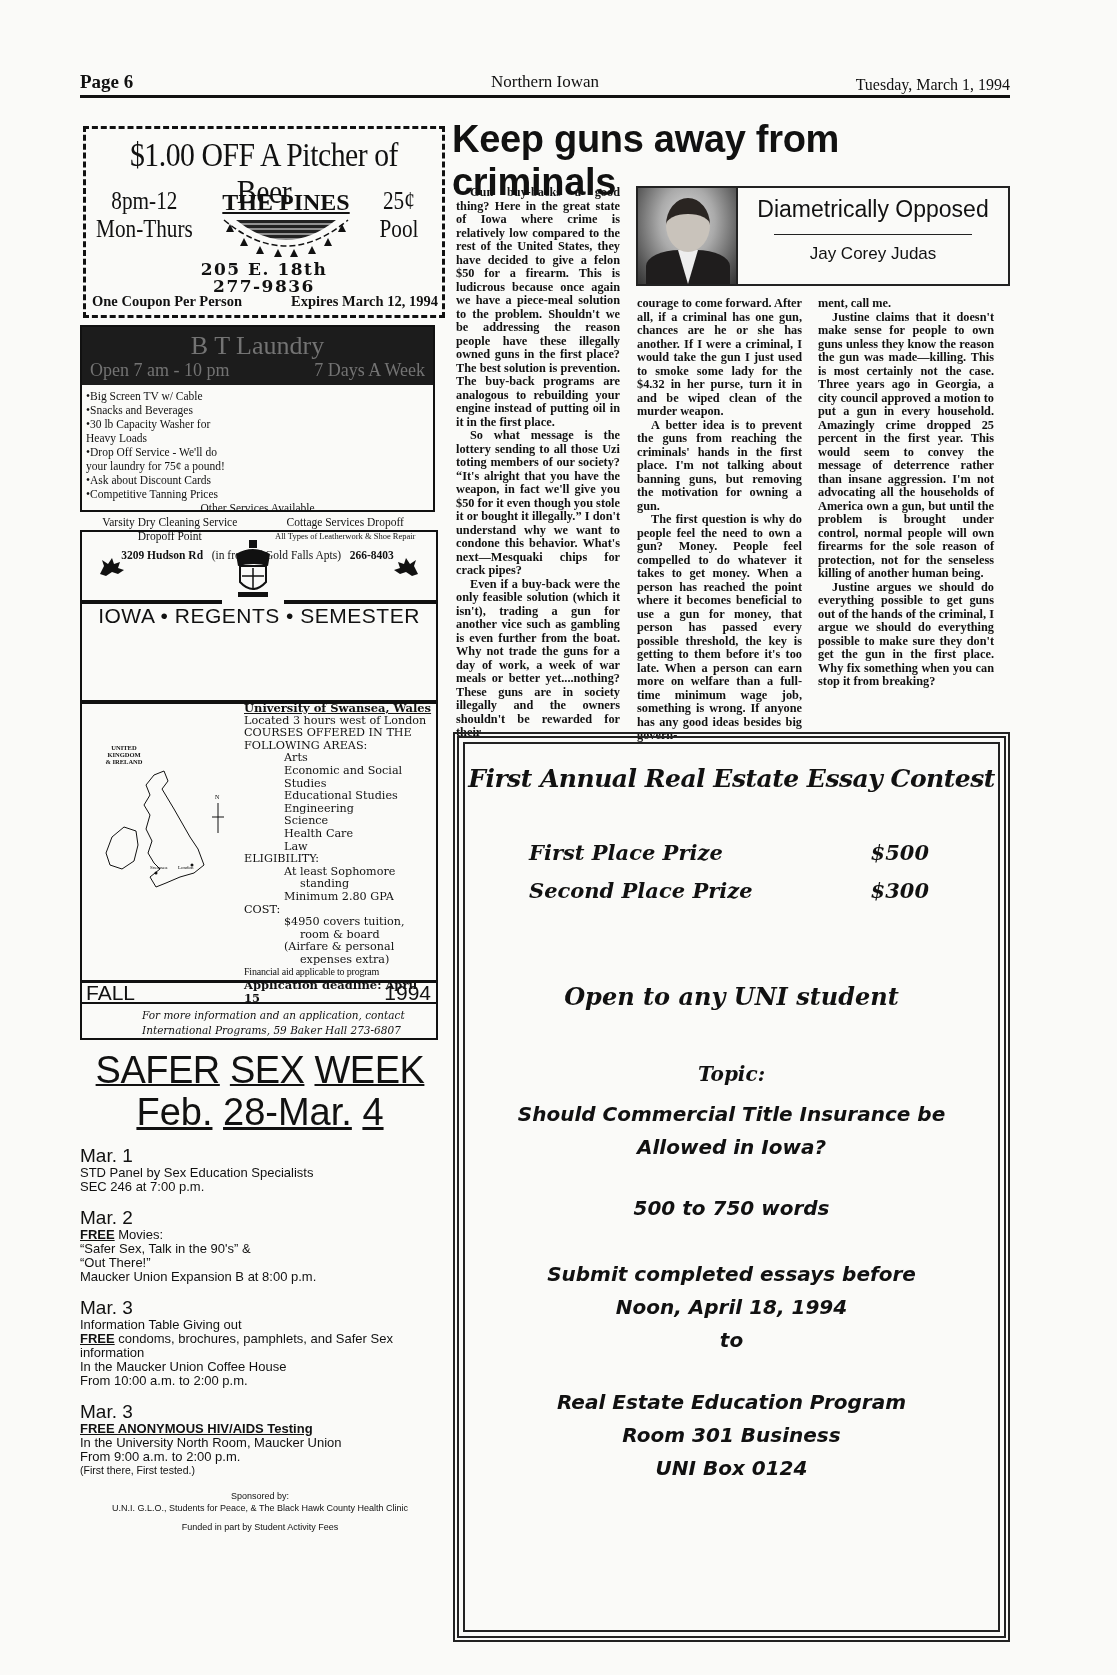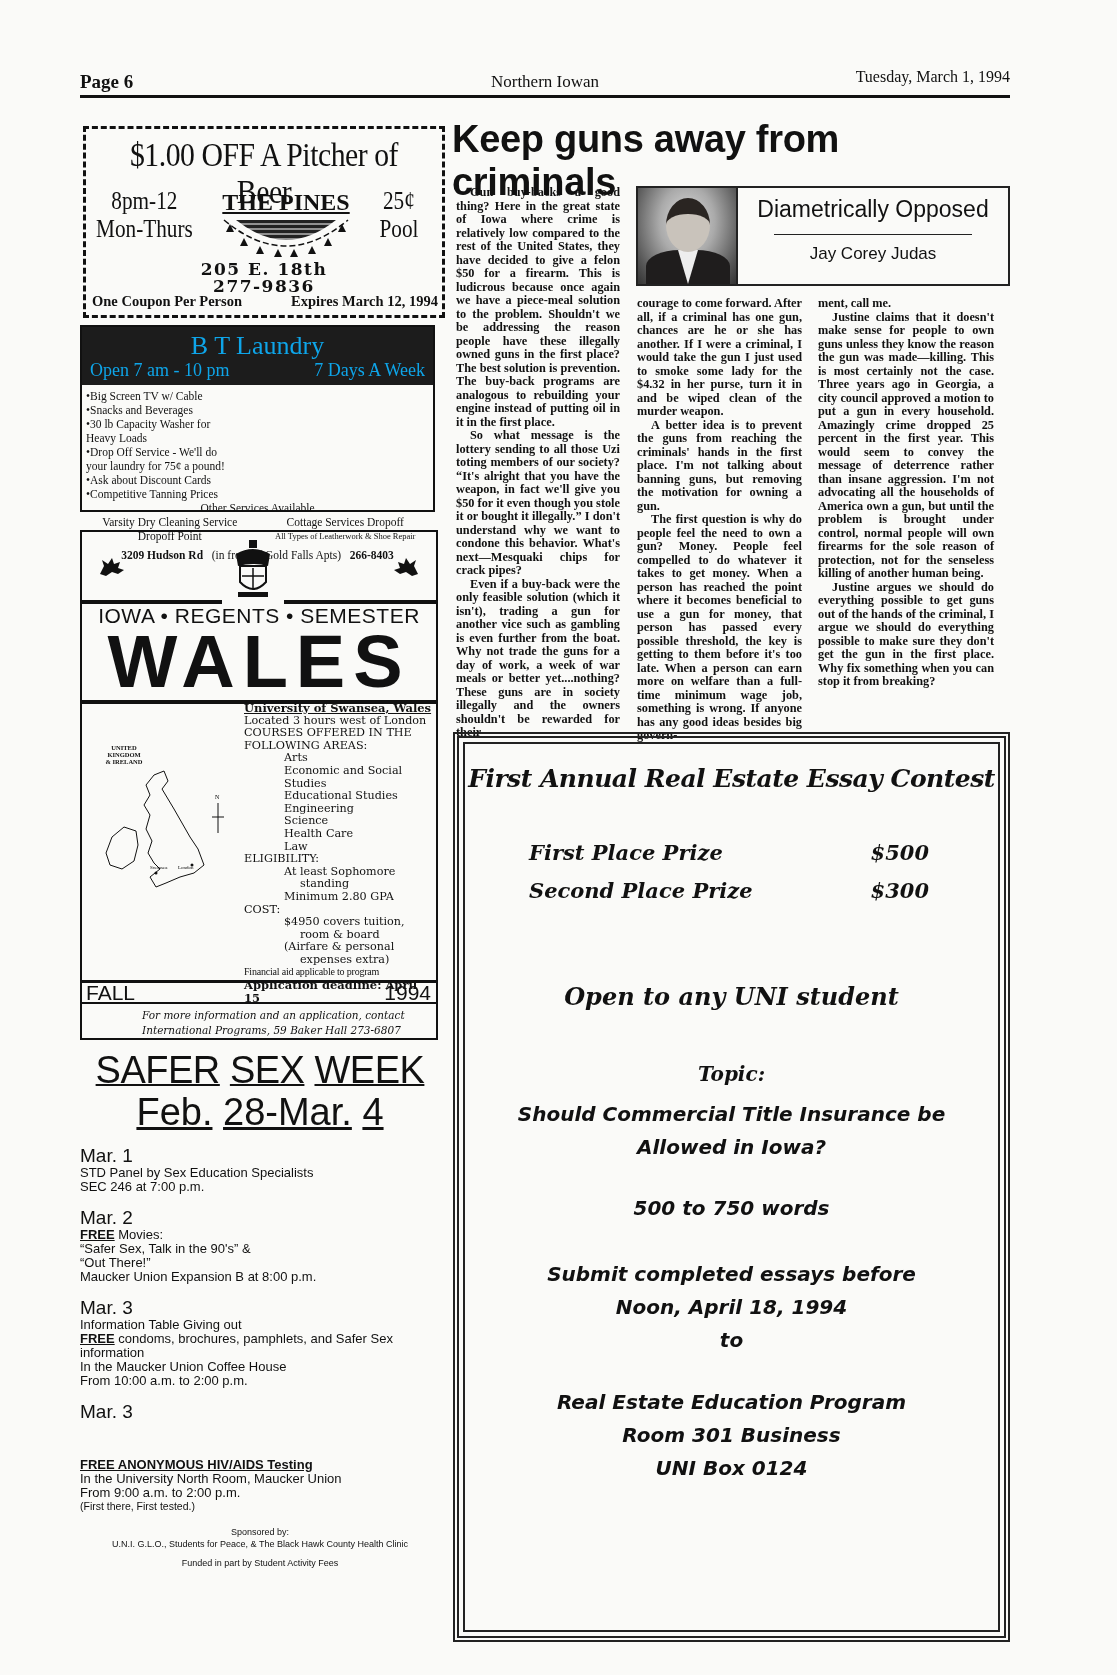--- a/index.html
+++ b/index.html
@@ -3,35 +3,35 @@
 <meta charset="utf-8">
 <style>
   * { box-sizing: border-box; margin: 0; padding: 0; }
   html, body { width: 1117px; height: 1675px; background: #fafaf8; }
   body { position: relative; font-family: "Liberation Serif", "DejaVu Serif", serif; color: #111; overflow: hidden; }
 
   
   .masthead { position: absolute; left: 80px; top: 68px; width: 930px; height: 30px; border-bottom: 3px solid #111; }
   .masthead .page { position: absolute; left: 0; top: 3px; font-weight: bold; font-size: 19px; }
   .masthead .paper { position: absolute; left: 0; right: 0; top: 4px; text-align: center; font-size: 17px; }
-  .masthead .date { position: absolute; right: 0; top: 0; font-size: 16px; }
+  .masthead .date { position: absolute; right: 0; top: 8px; font-size: 16px; }
 
   
   .coupon { position: absolute; left: 83px; top: 126px; width: 362px; height: 192px; border: 3px dashed #111; }
   .coupon .headline { position: absolute; left: 0; right: 0; top: 8px; text-align: center; font-size: 33px; letter-spacing: -0.5px; transform: scaleX(0.9); }
   .coupon .hours { position: absolute; left: 10px; top: 58px; font-size: 25px; line-height: 28px; text-align: center; transform: scaleX(0.85); transform-origin: left; }
   .coupon .pool { position: absolute; right: 20px; top: 58px; font-size: 25px; line-height: 28px; text-align: center; transform: scaleX(0.85); }
   .coupon .logo { position: absolute; left: 130px; top: 60px; width: 140px; height: 70px; }
   .coupon .logo .name { display: block; text-align: center; font-weight: bold; font-size: 24px; letter-spacing: 0; text-decoration: underline; }
   .coupon .addr { position: absolute; left: 0; right: 0; top: 132px; text-align: center; font-family: "DejaVu Serif", serif; font-weight: bold; font-size: 17px; line-height: 17px; letter-spacing: 1.5px; }
   .coupon .foot { position: absolute; left: 6px; right: 4px; top: 164px; font-weight: bold; font-size: 14.5px; display: flex; justify-content: space-between; }
 
   
   .laundry { position: absolute; left: 80px; top: 325px; width: 355px; height: 187px; border: 2px solid #111; }
-  .laundry .band { background: #1c1c1c; color: #0ea5e9; height: 58px; position: relative; }
+  .laundry .band { background: #1c1c1c; color: #737373; height: 58px; position: relative; }
   .laundry .band .title { position: absolute; left: 0; right: 0; top: 4px; text-align: center; font-size: 26px; }
   .laundry .band .open { position: absolute; left: 8px; top: 33px; font-size: 18px; }
   .laundry .band .days { position: absolute; right: 8px; top: 33px; font-size: 18px; }
   .laundry .cols { display: flex; padding: 4px 4px 0 4px; font-size: 11.5px; line-height: 14px; flex-direction: column; }
   .laundry .cols div { flex: 1; }
   .laundry .center { text-align: center; font-size: 11.5px; line-height: 14px; }
   .laundry .pair { display: flex; font-size: 11.5px; line-height: 14px; text-align: center; }
   .laundry .pair div { flex: 1; }
   .laundry .small { font-size: 8.5px; }
   .laundry .bottom { text-align: center; font-size: 11.5px; margin-top: 6px; }
@@ -60,21 +60,21 @@
   .wales .contact { position: absolute; left: 60px; top: 476px; font-style: italic; font-size: 12.5px; line-height: 15px; font-family: "DejaVu Serif", serif; font-size: 10.5px; }
 
   
   .safer { position: absolute; left: 80px; top: 1050px; width: 360px; font-family: "Liberation Sans", sans-serif; }
   .safer .t1 { text-align: center; font-size: 38px; line-height: 40px; letter-spacing: -0.5px; }
   .safer .t1 u { text-decoration-thickness: 2px; }
   .safer .t2 { text-align: center; font-size: 38px; line-height: 40px; margin-top: 2px; }
   .safer .day { font-size: 19px; margin-top: 14px; line-height: 20px; }
   .safer .line { font-size: 13px; line-height: 14px; }
   .safer .fine { font-size: 10.5px; line-height: 12px; }
-  .safer .free { font-weight: bold; text-decoration: underline; margin-top: 36px; }
+  .safer .free { font-weight: bold; text-decoration: underline; }
   .safer .sponsor { text-align: center; font-size: 9px; line-height: 12px; margin-top: 14px; }
   .safer .fund { text-align: center; font-size: 9px; margin-top: 8px; }
 
   
   .headline-main { position: absolute; left: 452px; top: 118px; width: 560px; font-family: "Liberation Sans", sans-serif; font-weight: bold; font-size: 38px; letter-spacing: -0.3px; }
   .col { position: absolute; font-size: 12.3px; line-height: 13.5px; text-align: justify; hyphens: manual; }
   .col p { text-indent: 14px; font-weight: bold; }
   .col p.noind { text-indent: 0; }
   .col1 { left: 456px; top: 186px; width: 164px; }
   .col2 { left: 637px; top: 297px; width: 165px; }
@@ -205,21 +205,20 @@
       <line x1="12" y1="36" x2="34" y2="36" stroke="#111" stroke-width="1.5"></line>
       <rect x="8" y="52" width="30" height="5" fill="#111"></rect>
     </svg>
   <svg class="dragon" style="right:16px" viewBox="0 0 28 22">
       <path d="M26 18 L22 10 L24 4 L18 8 L14 2 L12 8 L6 6 L8 12 L2 14 L8 18 L14 16 L20 20 Z" fill="#111"></path>
     </svg>
   <div class="rule1">
       <div class="gap"></div>
     </div>
   <div class="semester">IOWA • REGENTS • SEMESTER</div>
-  <div class="big">WALES</div>
   <div class="rule2"></div>
 
   <div class="map">
     <div class="cap">
       <div>UNITED KINGDOM</div>
       <div>&amp; IRELAND</div>
     </div>
     <svg width="140" height="150" viewBox="0 0 140 150">
       <path d="M60 10 L70 6 L74 16 L68 24 L74 34 L80 44 L88 58 L96 72 L104 84 L110 100 L100 108 L86 112 L72 118 L62 122 L56 112 L66 104 L60 98 L54 88 L58 76 L52 64 L56 50 L50 40 L56 30 L52 20 Z" fill="none" stroke="#111" stroke-width="1"></path>
       <path d="M18 72 L30 62 L42 66 L44 80 L40 96 L28 104 L16 100 L12 88 Z" fill="none" stroke="#111" stroke-width="1"></path>

